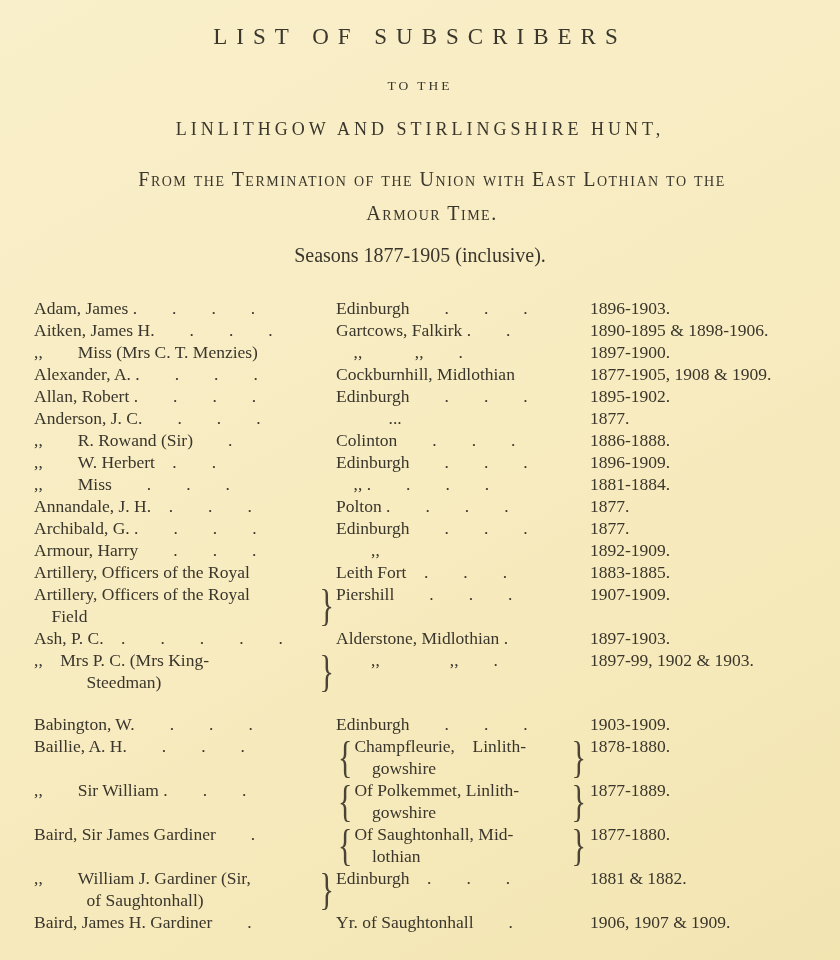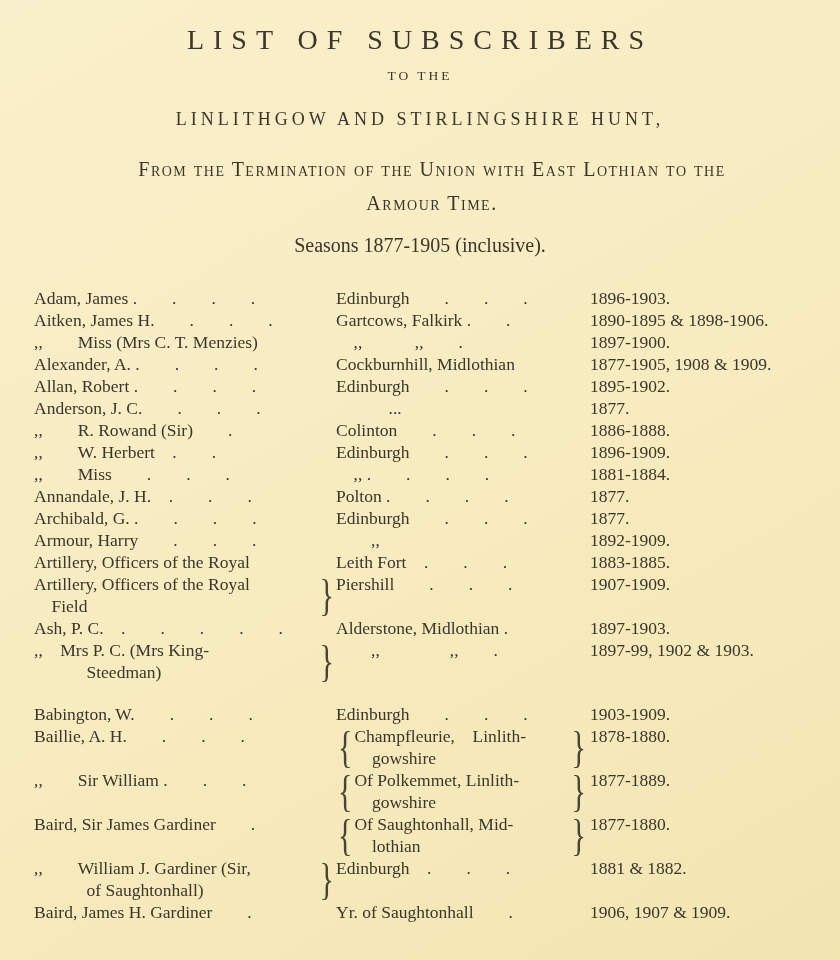--- a/index.html
+++ b/index.html
@@ -12,24 +12,24 @@
     margin: 0 auto;
     background: linear-gradient(150deg, #f9efca 0%, #f7ebbf 55%, #f3e5b2 100%);
     color: #3a362c;
     font-family: "Liberation Serif", "DejaVu Serif", serif;
     overflow: hidden;
   }
 
   .header { text-align: center; }
   .title {
     margin: 0; padding-top: 24px;
-    font-size: 28px; font-weight: normal; letter-spacing: 9px;
+    font-size: 23px; font-weight: normal; letter-spacing: 9px;
   }
   .to-the {
-    margin-top: 12px;
+    margin-top: 28px;
     font-size: 13.5px; letter-spacing: 3px;
   }
   .hunt {
     margin: 25px 8px 0;
     font-size: 18px; font-weight: normal; letter-spacing: 4px;
   }
   .desc {
     margin-top: 22px;
     font-size: 20px; line-height: 34px;
     font-variant: small-caps; letter-spacing: 1.5px; margin-left: 24px;

